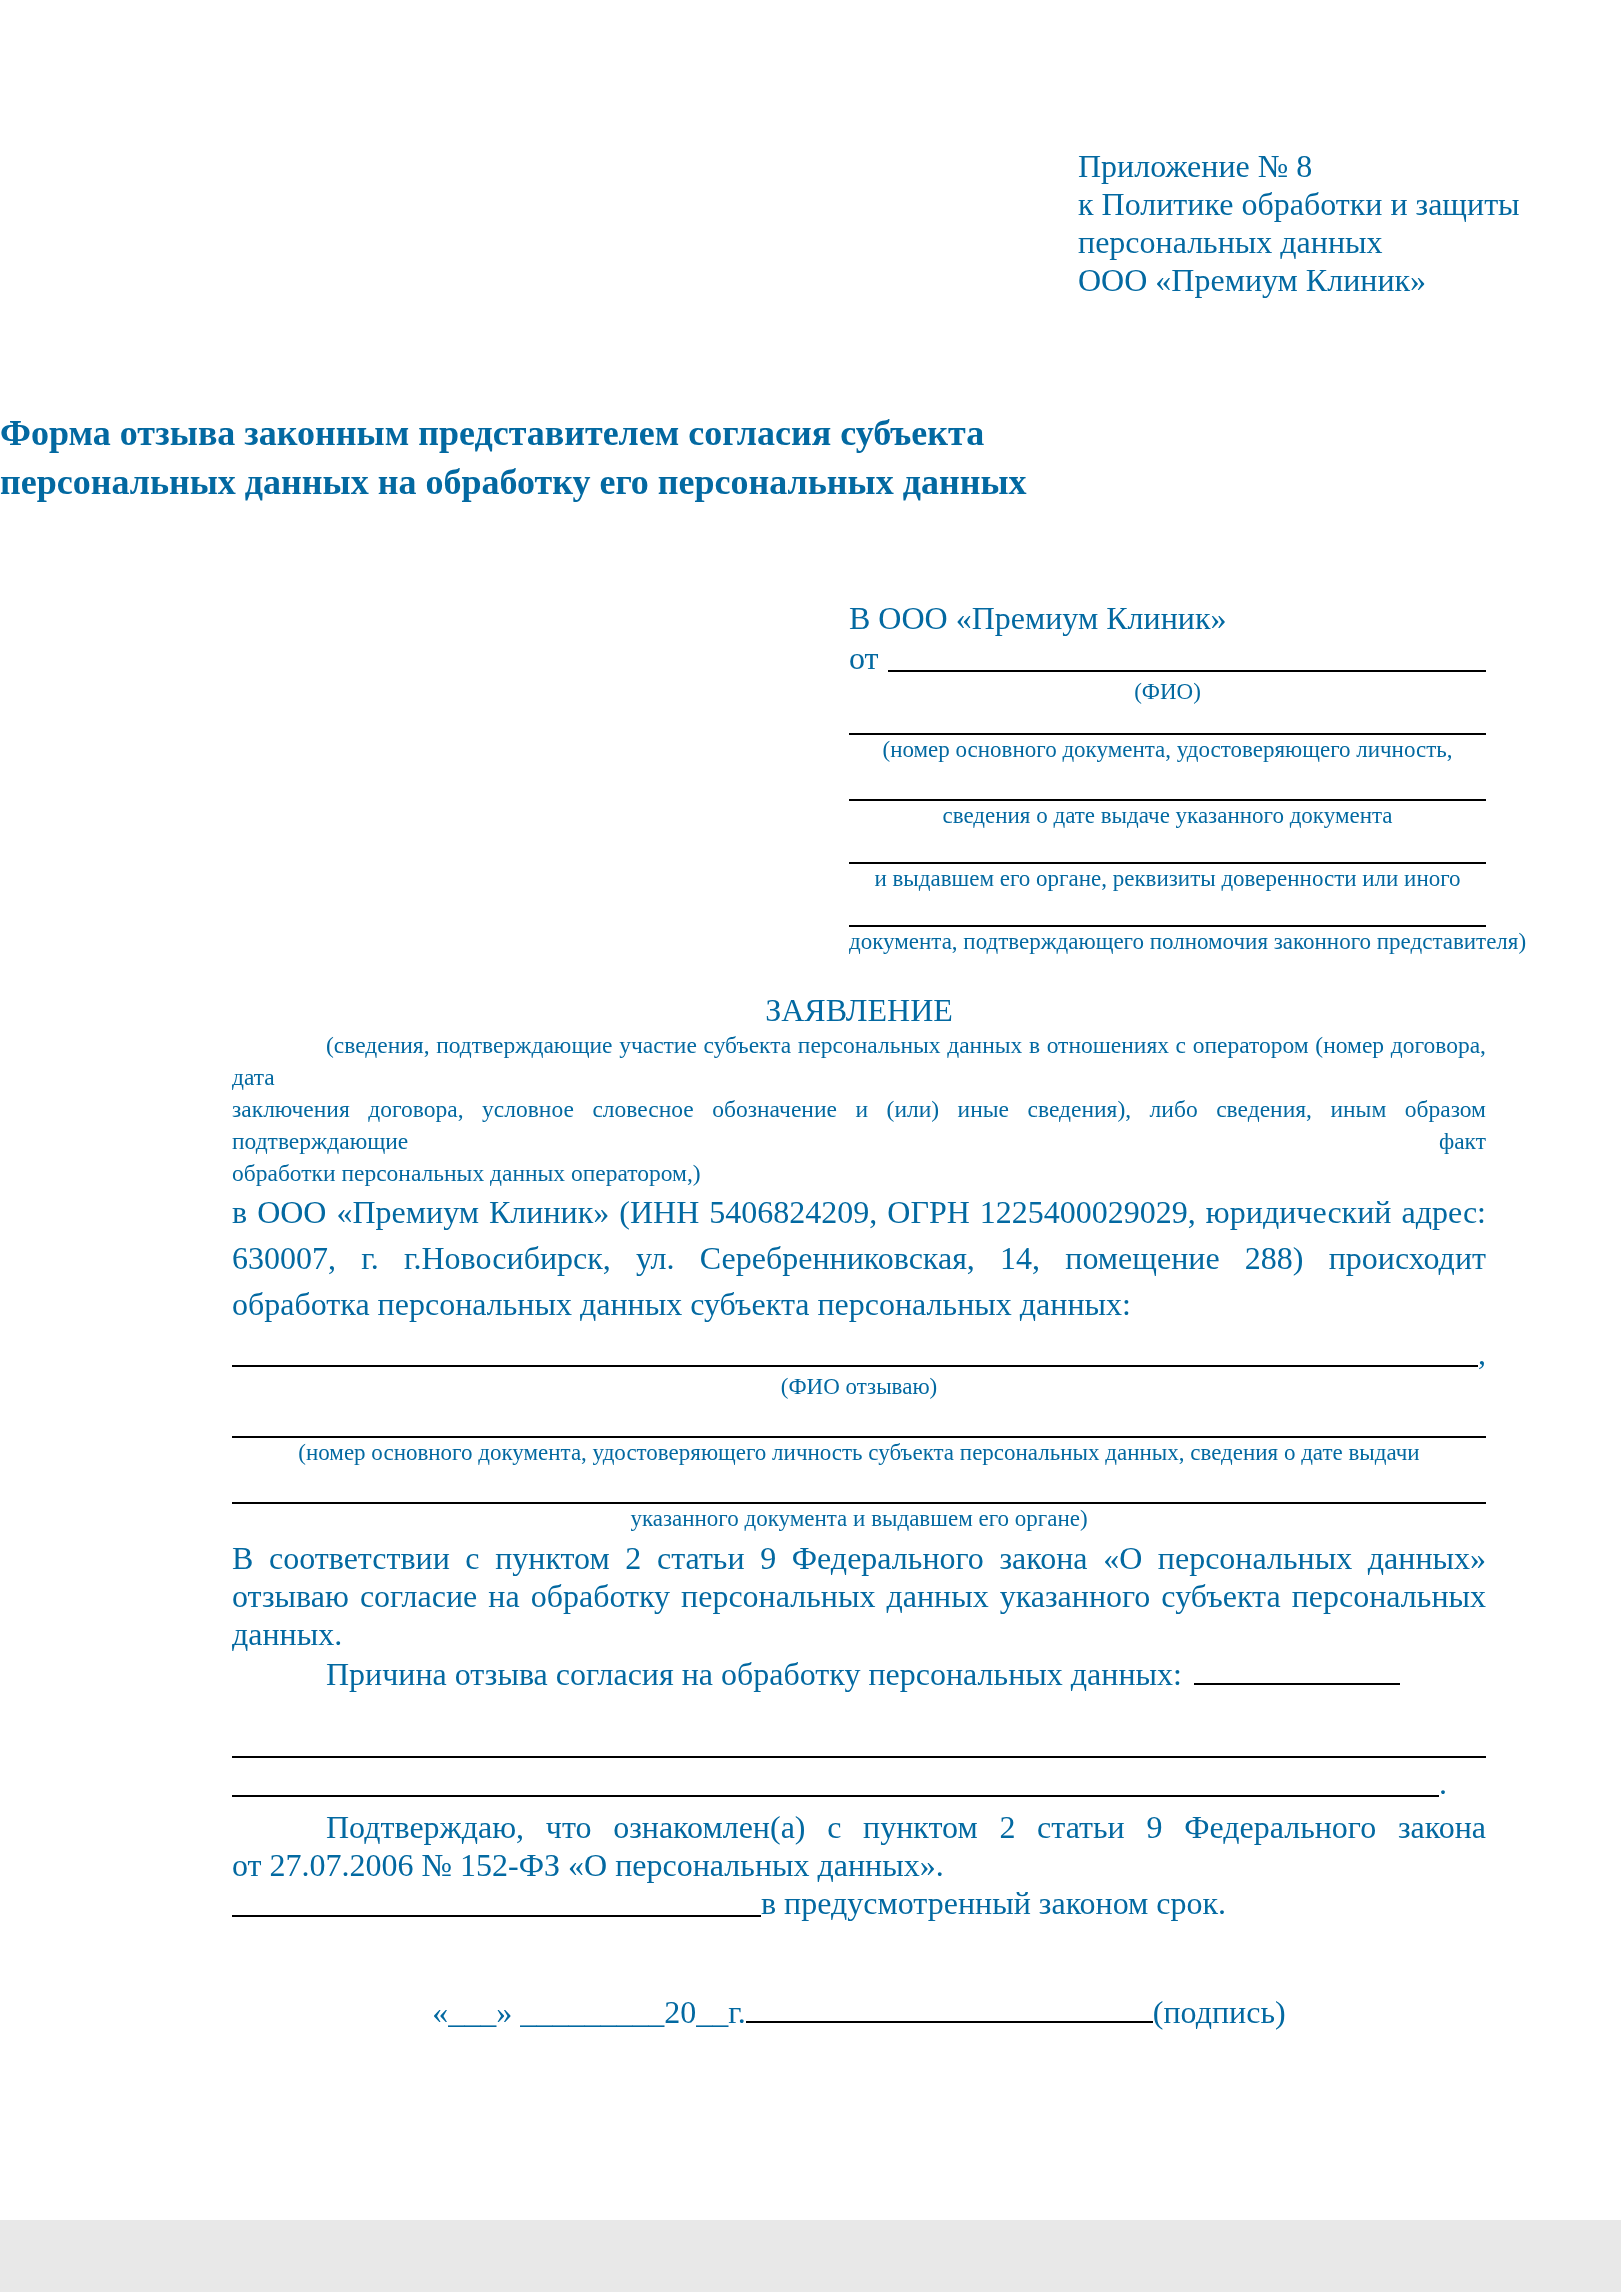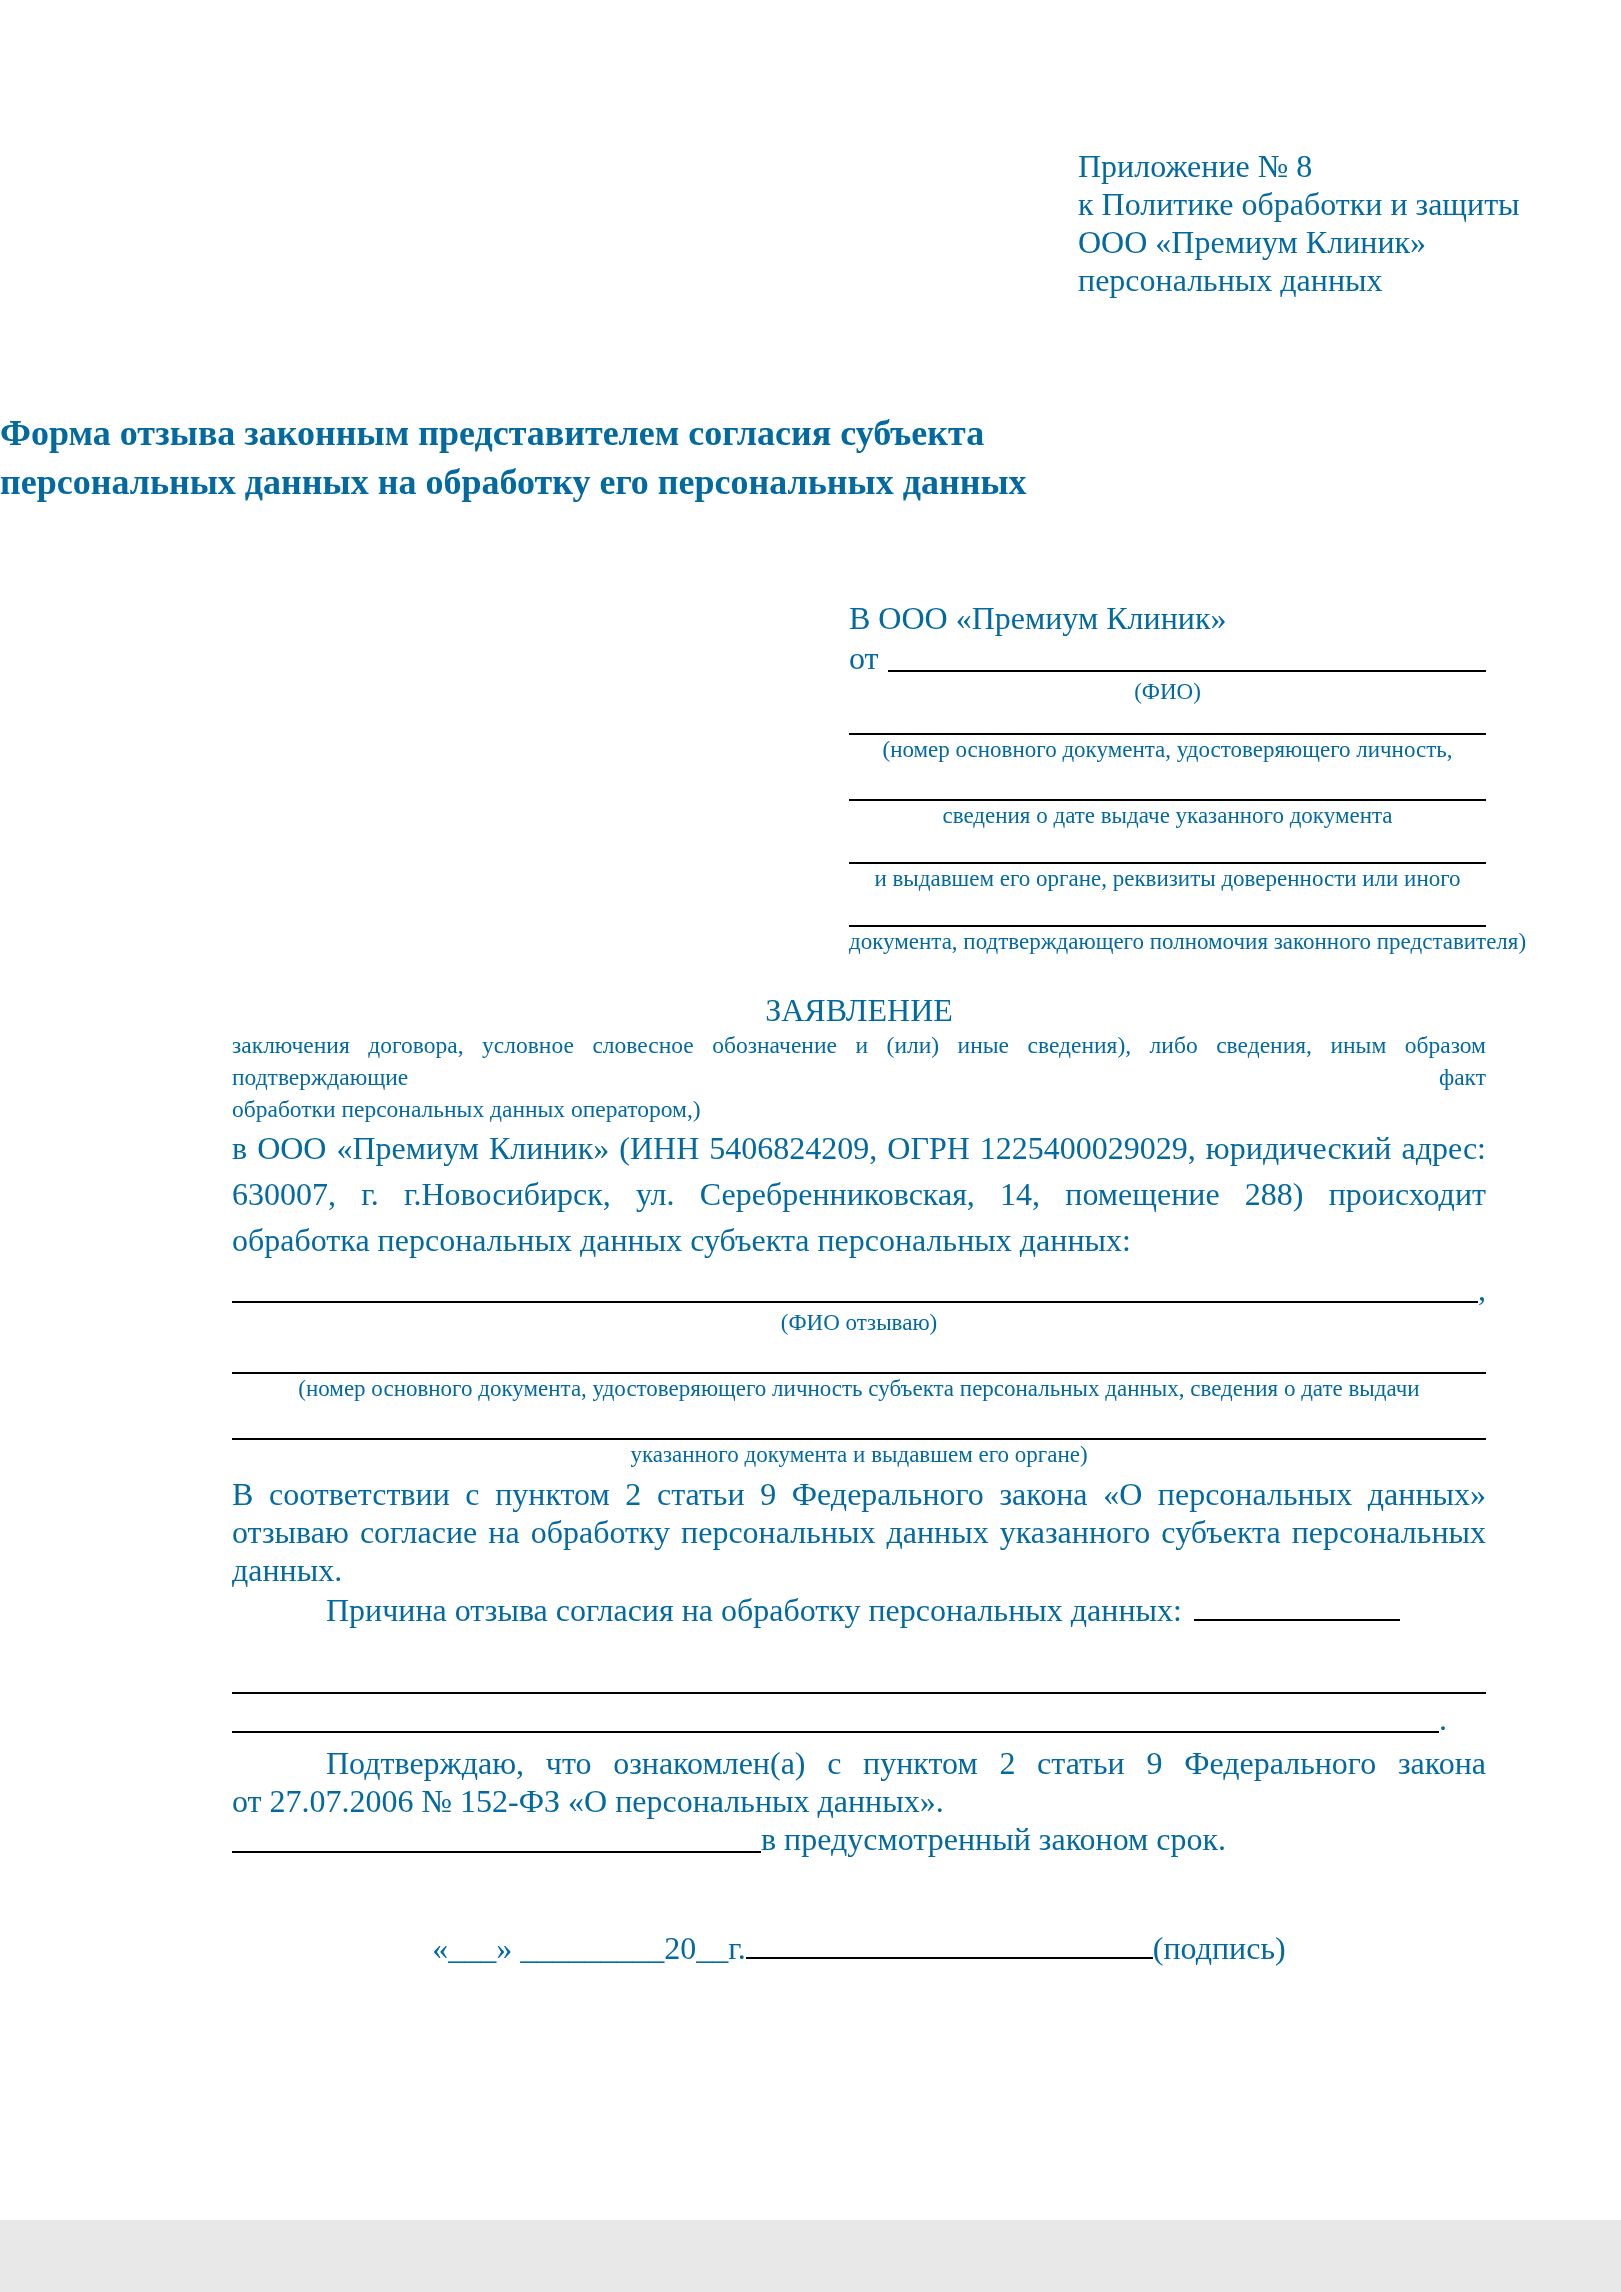--- a/index.html
+++ b/index.html
@@ -86,22 +86,22 @@
 </style>
 </head>
 <body>
 
 <div class="page">
   <div class="content">
 
     <div class="header-block">
       <div class="hl">Приложение № 8</div>
       <div class="hl">к Политике обработки и защиты</div>
+      <div class="hl">персональных данных</div>
       <div class="hl">ООО «Премиум Клиник»</div>
-      <div class="hl">персональных данных</div>
     </div>
 
     <div class="doc-title">
       <div>Форма отзыва законным представителем согласия субъекта</div>
       <div>персональных данных на обработку его персональных данных</div>
     </div>
 
     <div class="recipient">
       <div>В ООО «Премиум Клиник»</div>
       <div class="from-row">
@@ -119,20 +119,21 @@
       <div class="blank b33"></div>
       <div class="caption">и выдавшем его органе, реквизиты доверенности или иного</div>
 
       <div class="blank b33"></div>
       <div class="caption">документа, подтверждающего полномочия законного представителя)</div>
     </div>
 
     <div class="heading">ЗАЯВЛЕНИЕ</div>
 
 
+    <div class="note-l jl ind">(сведения, подтверждающие участие субъекта персональных данных в отношениях с оператором (номер договора, дата</div>
     <div class="note-l jl">заключения договора, условное словесное обозначение и (или) иные сведения), либо сведения, иным образом подтверждающие факт</div>
     <div class="note-l">обработки персональных данных оператором,)</div>
 
     <div class="op-l jl">в ООО «Премиум Клиник» (ИНН 5406824209, ОГРН 1225400029029, юридический адрес:</div>
     <div class="op-l jl">630007, г. г.Новосибирск, ул. Серебренниковская, 14, помещение 288) происходит</div>
     <div class="op-l">обработка персональных данных субъекта персональных данных:</div>
 
     <div class="comma-row">
       <span class="fill"></span>
       <span>,</span>

